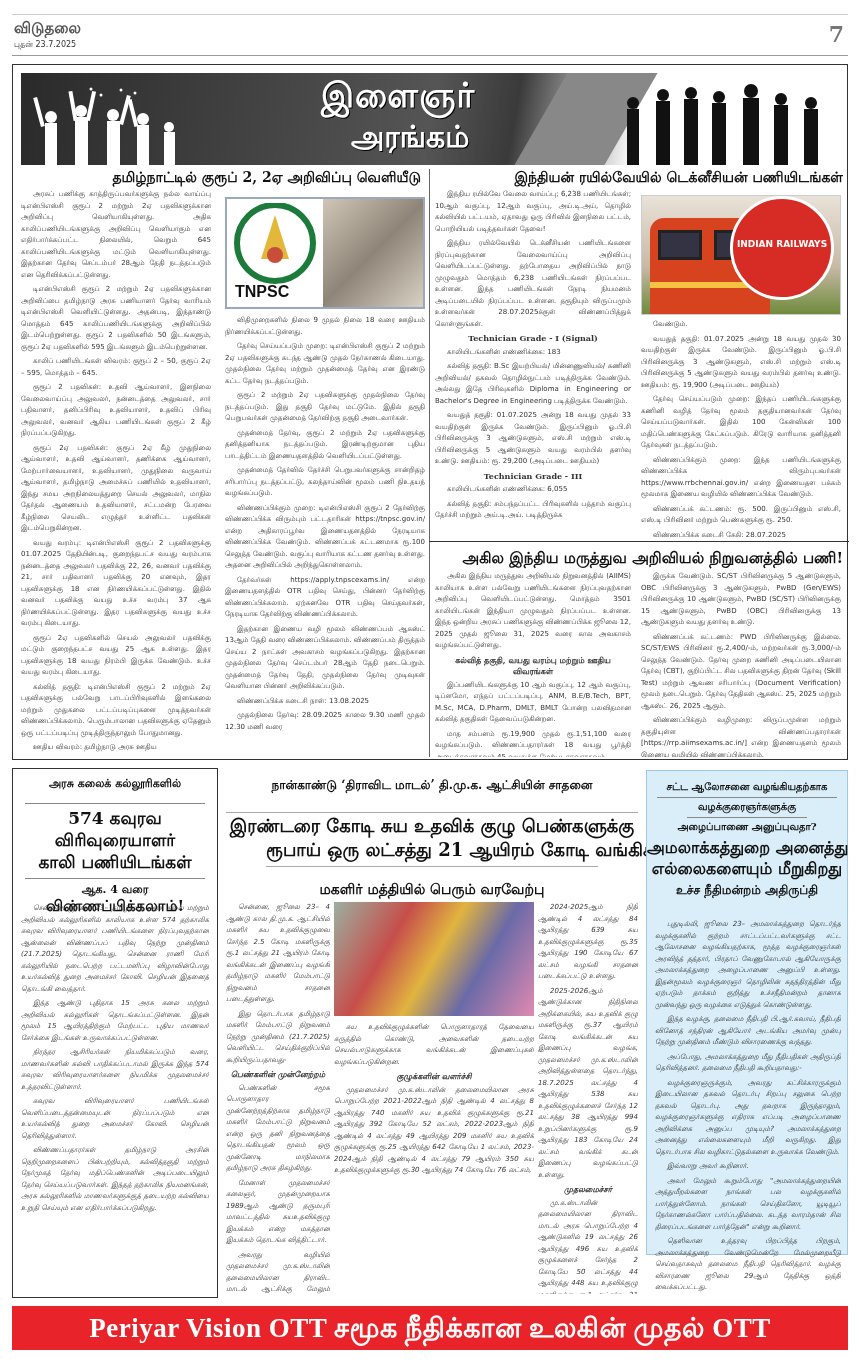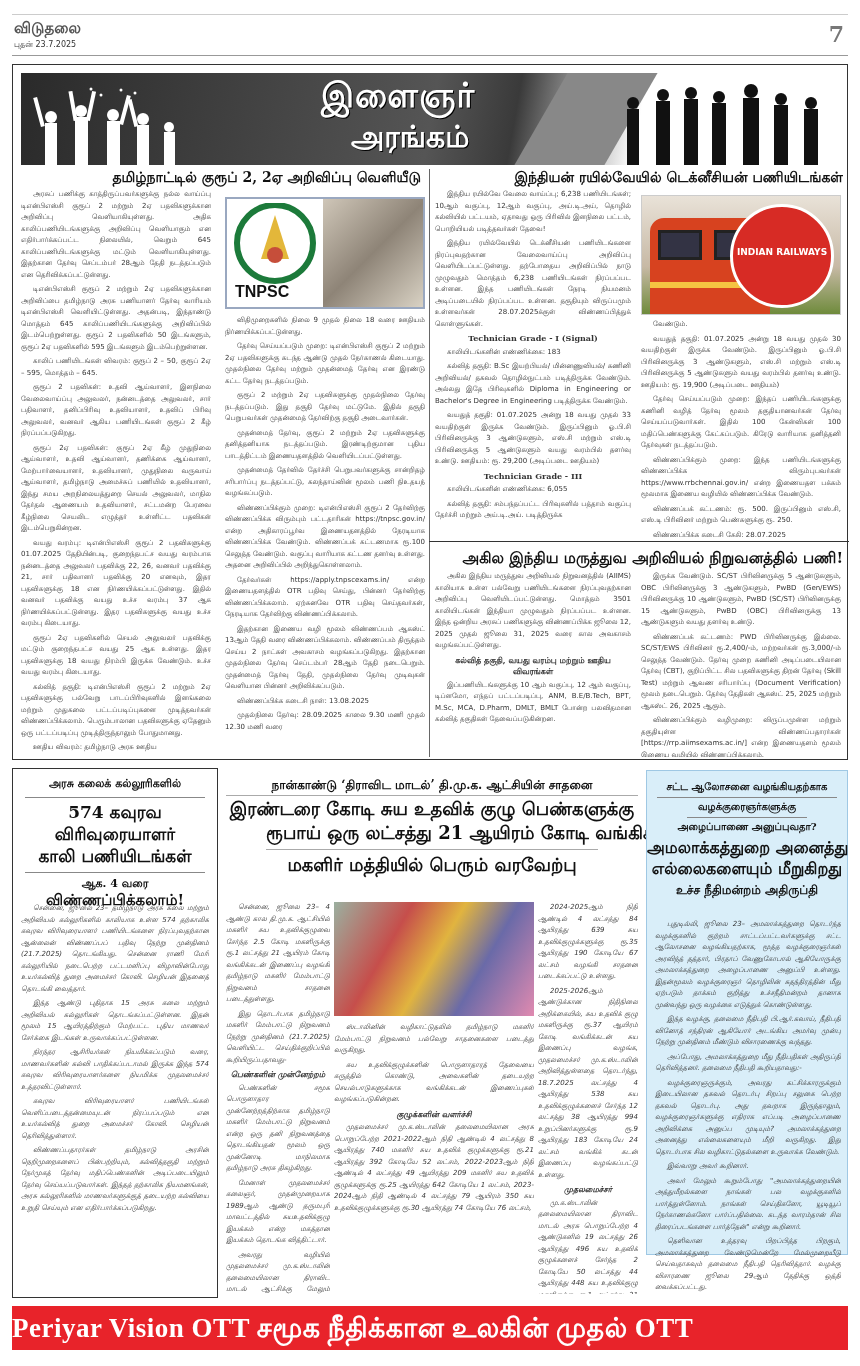--- a/index.html
+++ b/index.html
@@ -23,28 +23,28 @@
 .vline{position:absolute;width:1px;background:#666}
 .hline{position:absolute;height:1px;background:#666}
 .imgbox{position:absolute;border:2px solid #9aa8c0;overflow:hidden}
 .tnpsc-logo{position:absolute;left:4px;top:4px;width:88px;height:92px}
 .tnpsc-photo{position:absolute;left:96px;top:0;right:0;bottom:0;background:linear-gradient(135deg,#cfc6b8,#8e8477 50%,#d9d2c4)}
 .tnpsc-label{position:absolute;left:8px;bottom:6px;font-weight:bold;font-size:16px;color:#111;font-family:"Liberation Sans",sans-serif}
 .rail-img{position:absolute;inset:0;background:linear-gradient(180deg,#e9e2d8 0%,#c7b9a5 60%,#6f8b3c 100%)}
 .train{position:absolute;left:8px;top:22px;width:120px;height:100px;background:#d7421f;border-radius:14px 14px 4px 4px}
 .train .win{position:absolute;top:12px;width:44px;height:30px;background:#334;border:3px solid #222}
 .train .stripe{position:absolute;left:0;right:0;top:64px;height:6px;background:#f5c342}
-.rail-logo{position:absolute;right:6px;top:8px;width:104px;height:104px;border-radius:50%;background:#d72b25;border:3px solid #fff}
+.rail-logo{position:absolute;right:6px;top:0;width:104px;height:104px;border-radius:50%;background:#d72b25;border:3px solid #fff}
 .rail-logo span{position:absolute;left:0;right:0;top:40px;text-align:center;color:#fff;font-weight:bold;font-size:9px}
 .box2{position:absolute;left:12px;top:768px;width:206px;height:530px;border:1px solid #333}
 .box3{position:absolute;left:226px;top:768px;width:412px;height:530px}
 .box4{position:absolute;left:646px;top:770px;width:202px;height:485px;background:#d9eef9;border:1px solid #9fc8e4}
 .bighead{font-family:"DejaVu Serif",serif;font-weight:bold;text-align:center;color:#111}
 .women{position:absolute;left:108px;top:134px;width:200px;height:114px;background:linear-gradient(120deg,#9bb0a0 0%,#c64e4b 30%,#e1b43f 50%,#6a6aa8 70%,#e08ab0 100%)}
-.footer{position:absolute;left:12px;top:1306px;width:836px;height:44px;background:#e8232a;color:#fff;text-align:left;font-family:"Liberation Serif",serif;font-weight:bold;font-size:27px;line-height:44px;letter-spacing:0.5px}
+.footer{position:absolute;left:12px;top:1306px;width:836px;height:44px;background:#e8232a;color:#fff;text-align:center;font-family:"Liberation Serif",serif;font-weight:bold;font-size:27px;line-height:44px;letter-spacing:0.5px}
 </style>
 </head>
 <body>
 
 <div class="hdr">
   <div class="masthead">விடுதலை</div>
   <div class="hdate">புதன் 23.7.2025</div>
   <div class="pgno">7</div>
 </div>
 
@@ -163,59 +163,59 @@
     <p>விண்ணப்பக் கட்டணம்: ரூ. 500. இருப்பினும் எஸ்.சி, எஸ்.டி பிரிவினர் மற்றும் பெண்களுக்கு ரூ. 250.</p>
     <p>விண்ணப்பிக்க கடைசி தேதி: 28.07.2025</p>
   </div>
   <div class="hline" style="left:416px;top:476px;width:420px;background:#333"></div>
 
   <div class="h2" style="position:absolute;left:420px;top:484px;width:410px;font-size:15px">அகில இந்திய மருத்துவ அறிவியல் நிறுவனத்தில் பணி!</div>
   <div class="col" style="left:422px;top:506px;width:196px;height:186px">
     <p>அகில இந்திய மருத்துவ அறிவியல் நிறுவனத்தில் (AIIMS) காலியாக உள்ள பல்வேறு பணியிடங்களை நிரப்புவதற்கான அறிவிப்பு வெளியிடப்பட்டுள்ளது. மொத்தம் 3501 காலியிடங்கள் இந்தியா முழுவதும் நிரப்பப்பட உள்ளன. இந்த ஒன்றிய அரசுப் பணிகளுக்கு விண்ணப்பிக்க ஜூலை 12, 2025 முதல் ஜூலை 31, 2025 வரை கால அவகாசம் வழங்கப்பட்டுள்ளது.</p>
     <div class="sub">கல்வித் தகுதி, வயது வரம்பு மற்றும் ஊதிய விவரங்கள்</div>
     <p>இப்பணியிடங்களுக்கு 10 ஆம் வகுப்பு, 12 ஆம் வகுப்பு, டிப்ளமோ, எந்தப் பட்டப்படிப்பு, ANM, B.E/B.Tech, BPT, M.Sc, MCA, D.Pharm, DMLT, BMLT போன்ற பலவிதமான கல்வித் தகுதிகள் தேவைப்படுகின்றன.</p>
+    <p>மாத சம்பளம் ரூ.19,900 முதல் ரூ.1,51,100 வரை வழங்கப்படும். விண்ணப்பதாரர்கள் 18 வயது பூர்த்தி அடைந்தவராகவும் 45 வயதுக்கு மேற்படாதவராகவும்</p>
   </div>
   <div class="col" style="left:628px;top:506px;width:200px;height:186px">
     <p>இருக்க வேண்டும். SC/ST பிரிவினருக்கு 5 ஆண்டுகளும், OBC பிரிவினருக்கு 3 ஆண்டுகளும், PwBD (Gen/EWS) பிரிவினருக்கு 10 ஆண்டுகளும், PwBD (SC/ST) பிரிவினருக்கு 15 ஆண்டுகளும், PwBD (OBC) பிரிவினருக்கு 13 ஆண்டுகளும் வயது தளர்வு உண்டு.</p>
     <p>விண்ணப்பக் கட்டணம்: PWD பிரிவினருக்கு இல்லை. SC/ST/EWS பிரிவினர் ரூ.2,400/-ம், மற்றவர்கள் ரூ.3,000/-ம் செலுத்த வேண்டும். தேர்வு முறை கணினி அடிப்படையிலான தேர்வு (CBT), குறிப்பிட்ட சில பதவிகளுக்கு திறன் தேர்வு (Skill Test) மற்றும் ஆவண சரிபார்ப்பு (Document Verification) மூலம் நடைபெறும். தேர்வு தேதிகள் ஆகஸ்ட் 25, 2025 மற்றும் ஆகஸ்ட் 26, 2025 ஆகும்.</p>
     <p>விண்ணப்பிக்கும் வழிமுறை: விருப்பமுள்ள மற்றும் தகுதியுள்ள விண்ணப்பதாரர்கள் [https://rrp.aiimsexams.ac.in/] என்ற இணையதளம் மூலம் இணைய வழியில் விண்ணப்பிக்கலாம்.</p>
   </div>
 </div>
 
 <div class="box2">
-  <div class="bighead" style="margin-top:8px;font-size:11px;border-bottom:1px solid #888;padding-bottom:6px;margin-left:12px;margin-right:12px">அரசு கலைக் கல்லூரிகளில்</div>
+  <div class="bighead" style="margin-top:8px;font-size:11px;border-bottom:1px solid #888;padding-bottom:12px;margin-left:12px;margin-right:12px">அரசு கலைக் கல்லூரிகளில்</div>
   <div class="bighead" style="font-size:17px;margin-top:4px">574 கவுரவ விரிவுரையாளர்</div>
   <div class="bighead" style="font-size:17px;border-bottom:1px solid #888;padding-bottom:4px;margin-left:12px;margin-right:12px">காலி பணியிடங்கள்</div>
   <div class="bighead" style="font-size:11px;margin-top:4px">ஆக. 4 வரை</div>
   <div class="bighead" style="font-size:15px">விண்ணப்பிக்கலாம்!</div>
   <div class="col" style="left:8px;top:134px;width:188px;height:390px;font-style:italic">
     <p>சென்னை, ஜூலை 23– தமிழ்நாடு அரசு கலை மற்றும் அறிவியல் கல்லூரிகளில் காலியாக உள்ள 574 தற்காலிக கவுரவ விரிவுரையாளர் பணியிடங்களை நிரப்புவதற்கான ஆன்லைன் விண்ணப்பப் பதிவு நேற்று முன்தினம் (21.7.2025) தொடங்கியது. சென்னை ராணி மேரி கல்லூரியில் நடைபெற்ற பட்டமளிப்பு விழாவின்போது உயர்கல்வித் துறை அமைச்சர் கோவி. செழியன் இதனைத் தொடங்கி வைத்தார்.</p>
     <p>இந்த ஆண்டு புதிதாக 15 அரசு கலை மற்றும் அறிவியல் கல்லூரிகள் தொடங்கப்பட்டுள்ளன. இதன் மூலம் 15 ஆயிரத்திற்கும் மேற்பட்ட புதிய மாணவர் சேர்க்கை இடங்கள் உருவாக்கப்பட்டுள்ளன.</p>
     <p>நிரந்தர ஆசிரியர்கள் நியமிக்கப்படும் வரை, மாணவர்களின் கல்வி பாதிக்கப்படாமல் இருக்க இந்த 574 கவுரவ விரிவுரையாளர்களை நியமிக்க முதலமைச்சர் உத்தரவிட்டுள்ளார்.</p>
     <p>கவுரவ விரிவுரையாளர் பணியிடங்கள் வெளிப்படைத்தன்மையுடன் நிரப்பப்படும் என உயர்கல்வித் துறை அமைச்சர் கோவி. செழியன் தெரிவித்துள்ளார்.</p>
     <p>விண்ணப்பதாரர்கள் தமிழ்நாடு அரசின் நெறிமுறைகளைப் பின்பற்றியும், கல்வித்தகுதி மற்றும் நேர்முகத் தேர்வு மதிப்பெண்களின் அடிப்படையிலும் தேர்வு செய்யப்படுவார்கள். இந்தத் தற்காலிக நியமனங்கள், அரசு கல்லூரிகளில் மாணவர்களுக்குத் தடையற்ற கல்வியை உறுதி செய்யும் என எதிர்பார்க்கப்படுகிறது.</p>
   </div>
 </div>
 
 <div class="box3">
-  <div class="bighead" style="margin-top:10px;font-size:12px;border-bottom:1px solid #aaa;padding-bottom:2px">நான்காண்டு ‘திராவிட மாடல்’ தி.மு.க. ஆட்சியின் சாதனை</div>
+  <div class="bighead" style="margin-top:10px;font-size:12px;border-bottom:1px solid #aaa;padding-bottom:19px">நான்காண்டு ‘திராவிட மாடல்’ தி.மு.க. ஆட்சியின் சாதனை</div>
   <div class="bighead" style="font-size:18px;margin-top:2px;white-space:nowrap">இரண்டரை கோடி சுய உதவிக் குழு பெண்களுக்கு</div>
   <div class="bighead" style="font-size:18px;white-space:nowrap;border-bottom:1px solid #aaa;padding-bottom:3px;margin-left:40px;margin-right:40px">ரூபாய் ஒரு லட்சத்து 21 ஆயிரம் கோடி வங்கிக் கடன்</div>
-  <div class="bighead" style="font-size:18px;margin-top:4px">மகளிர் மத்தியில் பெரும் வரவேற்பு</div>
+  <div class="bighead" style="font-size:14px;margin-top:14px">மகளிர் மத்தியில் பெரும் வரவேற்பு</div>
   <div class="women"></div>
   <div class="col" style="left:0;top:134px;width:104px;height:392px;font-style:italic">
     <p>சென்னை, ஜூலை 23– 4 ஆண்டு கால தி.மு.க. ஆட்சியில் மகளிர் சுய உதவிக்குழுவை சேர்ந்த 2.5 கோடி மகளிருக்கு ரூ.1 லட்சத்து 21 ஆயிரம் கோடி வங்கிக்கடன் இணைப்பு வழங்கி தமிழ்நாடு மகளிர் மேம்பாட்டு நிறுவனம் சாதனை படைத்துள்ளது.</p>
     <p>இது தொடர்பாக தமிழ்நாடு மகளிர் மேம்பாட்டு நிறுவனம் நேற்று முன்தினம் (21.7.2025) வெளியிட்ட செய்திக்குறிப்பில் கூறியிருப்பதாவது-</p>
     <div class="sub">பெண்களின் முன்னேற்றம்</div>
     <p>பெண்களின் சமூக பொருளாதார முன்னேற்றத்திற்காக தமிழ்நாடு மகளிர் மேம்பாட்டு நிறுவனம் என்ற ஒரு தனி நிறுவனத்தை தொடங்கியதன் மூலம் ஒரு முன்னோடி மாநிலமாக தமிழ்நாடு அரசு திகழ்கிறது.</p>
     <p>மேனாள் முதலமைச்சர் கலைஞர், முதன்முறையாக 1989ஆம் ஆண்டு தருமபுரி மாவட்டத்தில் சுயஉதவிக்குழு இயக்கம் என்ற மகத்தான இயக்கம் தொடங்க வித்திட்டார்.</p>
     <p>அவரது வழியில் முதலமைச்சர் மு.க.ஸ்டாலின் தலைமையிலான திராவிட மாடல் ஆட்சிக்கு மேலும் பெருமை சேர்க்கும் வகையில், துணை முதலமைச்சர் உதயநிதி</p>
   </div>
   <div class="col" style="left:108px;top:254px;width:200px;height:272px;font-style:italic">
-    <p>ஸ்டாலினின் வழிகாட்டுதலில் தமிழ்நாடு மகளிர் மேம்பாட்டு நிறுவனம் பல்வேறு சாதனைகளை படைத்து வருகிறது.</p>
     <p>சுய உதவிக்குழுக்களின் பொருளாதாரத் தேவையை கருத்தில் கொண்டு, அவைகளின் தடையற்ற செயல்பாடுகளுக்காக வங்கிக்கடன் இணைப்புகள் வழங்கப்படுகின்றன.</p>
     <div class="sub">குழுக்களின் வளர்ச்சி</div>
     <p>முதலமைச்சர் மு.க.ஸ்டாலின் தலைமையிலான அரசு பொறுப்பேற்ற 2021-2022ஆம் நிதி ஆண்டில் 4 லட்சத்து 8 ஆயிரத்து 740 மகளிர் சுய உதவிக் குழுக்களுக்கு ரூ.21 ஆயிரத்து 392 கோடியே 52 லட்சம், 2022-2023ஆம் நிதி ஆண்டில் 4 லட்சத்து 49 ஆயிரத்து 209 மகளிர் சுய உதவிக் குழுக்களுக்கு ரூ.25 ஆயிரத்து 642 கோடியே 1 லட்சம், 2023-2024ஆம் நிதி ஆண்டில் 4 லட்சத்து 79 ஆயிரம் 350 சுய உதவிக்குழுக்களுக்கு ரூ.30 ஆயிரத்து 74 கோடியே 76 லட்சம்,</p>
   </div>
   <div class="col" style="left:312px;top:134px;width:100px;height:392px;font-style:italic">
     <p>2024-2025ஆம் நிதி ஆண்டில் 4 லட்சத்து 84 ஆயிரத்து 639 சுய உதவிக்குழுக்களுக்கு ரூ.35 ஆயிரத்து 190 கோடியே 67 லட்சம் வழங்கி சாதனை படைக்கப்பட்டு உள்ளது.</p>
     <p>2025-2026ஆம் ஆண்டுக்கான நிதிநிலை அறிக்கையில், சுய உதவிக் குழு மகளிருக்கு ரூ.37 ஆயிரம் கோடி வங்கிக்கடன் சுய இணைப்பு வழங்க, முதலமைச்சர் மு.க.ஸ்டாலின் அறிவித்துள்ளதை தொடர்ந்து, 18.7.2025 லட்சத்து 4 ஆயிரத்து 538 சுய உதவிக்குழுக்களைச் சேர்ந்த 12 லட்சத்து 38 ஆயிரத்து 994 உறுப்பினர்களுக்கு ரூ.9 ஆயிரத்து 183 கோடியே 24 லட்சம் வங்கிக் கடன் இணைப்பு வழங்கப்பட்டு உள்ளது.</p>
     <div class="sub">முதலமைச்சர்</div>
     <p>மு.க.ஸ்டாலின் தலைமையிலான திராவிட மாடல் அரசு பொறுப்பேற்ற 4 ஆண்டுகளில் 19 லட்சத்து 26 ஆயிரத்து 496 சுய உதவிக் குழுக்களைச் சேர்ந்த 2 கோடியே 50 லட்சத்து 44 ஆயிரத்து 448 சுய உதவிக்குழு மகளிருக்கு ரூ.1 லட்சத்து 21 ஆயிரத்து 415 கோடியே 40 லட்சம் வங்கிக்கடன் இணைப்பு வழங்கி சாதனை படைத்து, சுய உதவிக் குழுக்களின் வளர்ச்சிக்கு உறுதுணையாக இருந்து வருகிறது.</p>
 

